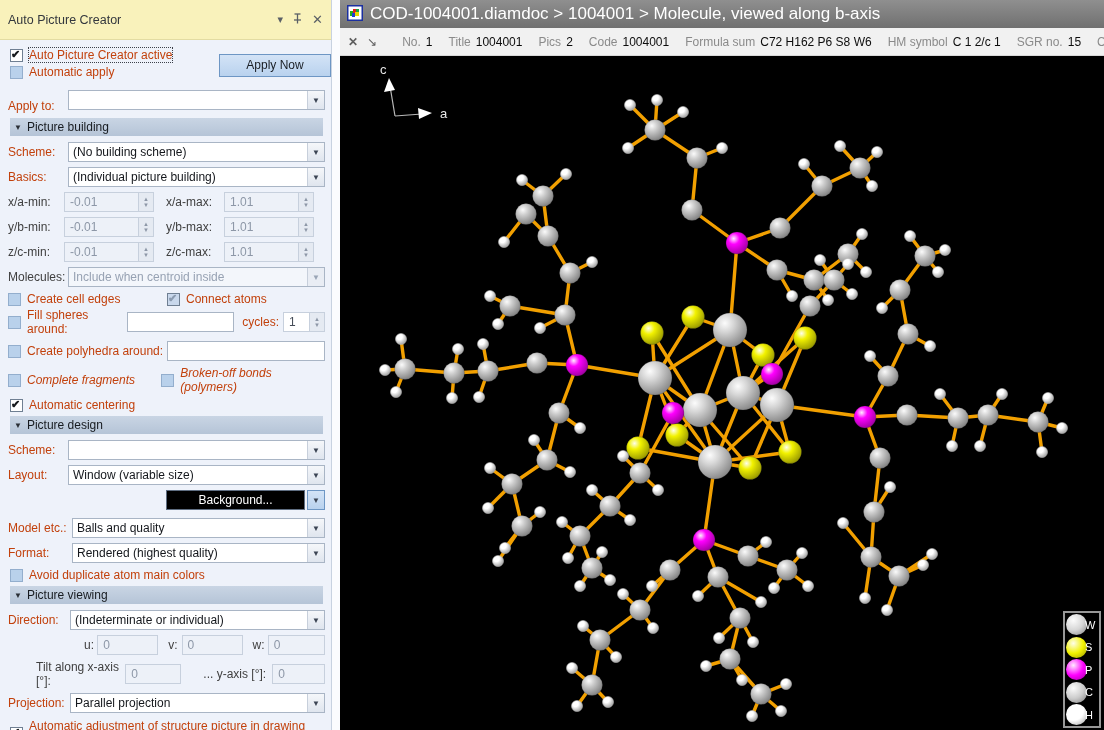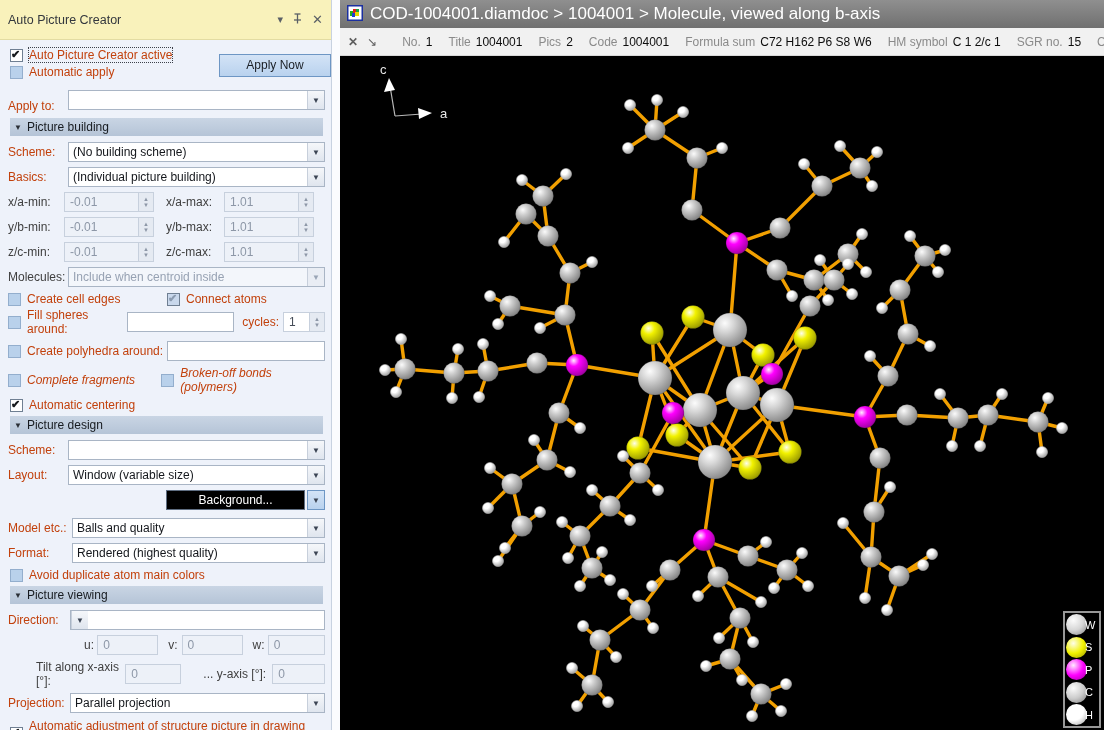--- a/index.html
+++ b/index.html
@@ -241,20 +241,21 @@
         <span class="lab">Avoid duplicate atom main colors</span>
       </div>
 
       <div class="sechdr">
         <span class="tri">▼</span>
         <span>Picture viewing</span>
       </div>
       <div class="row">
         <span class="lab" style="width:62px;">Direction:</span>
         <div class="combo">
+          <span class="val">(Indeterminate or individual)</span>
           <span class="arr">▼</span>
         </div>
       </div>
       <div class="row" style="padding-left:76px;">
         <span class="lab dis" style="width:14px;">u:</span>
         <div class="num" style="width:64px;">
             <span class="v">0</span>
           </div>
         <span class="lab dis" style="width:14px; margin-left:10px;">v:</span>
         <div class="num" style="width:64px;">

